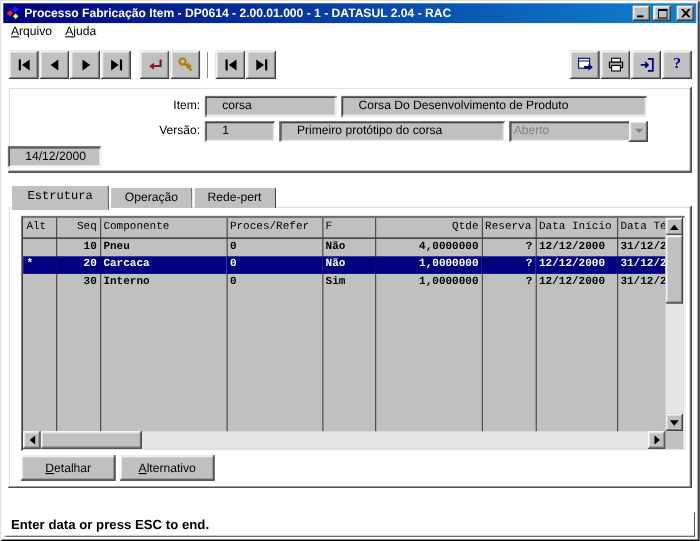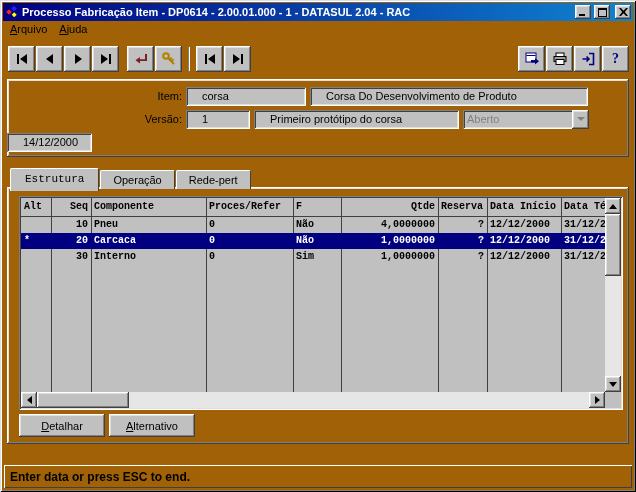--- a/index.html
+++ b/index.html
@@ -1,20 +1,20 @@
 <!DOCTYPE html>
 <html><head>
 <meta charset="utf-8">
 <style>
   * { box-sizing: border-box; margin: 0; padding: 0; }
   html,body { background:#808080; }
   body { font-family: "Liberation Sans", sans-serif; font-size: 11px; color:#000; }
 
   .window {
-    width: 636px; height: 492px; background:#a16207; position: relative;
+    width: 636px; height: 492px; background:#ffffff; position: relative;
     box-shadow: inset 1px 1px 0 #dfdfdf, inset -1px -1px 0 #000,
                 inset 2px 2px 0 #fff, inset -2px -2px 0 #808080;
     padding: 3px; display: flex; flex-direction: column;
   }
   .bevel-up { box-shadow: inset -1px -1px 0 #404040, inset 1px 1px 0 #fff,
               inset -2px -2px 0 #808080, inset 2px 2px 0 #dfdfdf; }
   .bevel-btn { box-shadow: inset -1px -1px 0 #404040, inset 1px 1px 0 #fff,
                inset -2px -2px 0 #808080, inset 2px 2px 0 #dfdfdf; background:#c0c0c0; border:0; }
   .sunken { box-shadow: inset 1px 1px 0 #808080, inset -1px -1px 0 #fff,
             inset 2px 2px 0 #404040, inset -2px -2px 0 #dfdfdf; }
@@ -71,21 +71,21 @@
     background-image:
       linear-gradient(#404040,#404040),linear-gradient(#404040,#404040),
       linear-gradient(#404040,#404040),linear-gradient(#404040,#404040),
       linear-gradient(#404040,#404040),linear-gradient(#404040,#404040),
       linear-gradient(#404040,#404040),linear-gradient(#404040,#404040);
     background-size:1px 100%; background-repeat:no-repeat;
     background-position:30px 0,70px 0,185px 0,272px 0,320px 0,417px 0,466px 0,540px 0; }
   table.grid { border-collapse:collapse; table-layout:fixed; width:584px;
     font-family:"Liberation Mono", monospace; font-size:10px; font-weight:bold; }
   table.grid th { height:18px; text-align:left; padding:0 3px; border-bottom:1px solid #404040;
-    white-space:nowrap; overflow:hidden; font-weight:bold; }
+    white-space:nowrap; overflow:hidden; font-weight:normal; }
   table.grid td { height:16px; line-height:16px; padding:0 3px; white-space:nowrap; overflow:hidden; }
   table.grid th:nth-child(2), table.grid td:nth-child(2),
   table.grid th:nth-child(6), table.grid td:nth-child(6),
   table.grid td:nth-child(7) { text-align:right; }
   tr.sel td { background:#000080; color:#fff; }
 
   
   .vsb { width:16px; height:194px; display:flex; flex-direction:column; background:#e6e6e6; }
   .hsb { height:16px; width:600px; display:flex; background:#e6e6e6; }
   .sb-btn { width:16px; height:16px; display:flex; align-items:center; justify-content:center; flex:none; }

